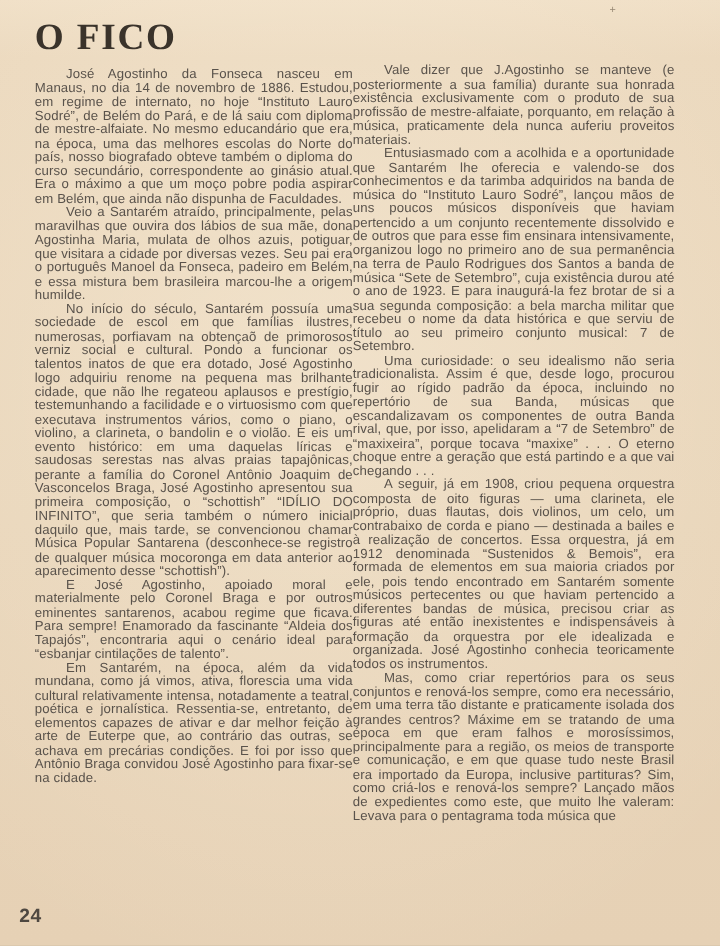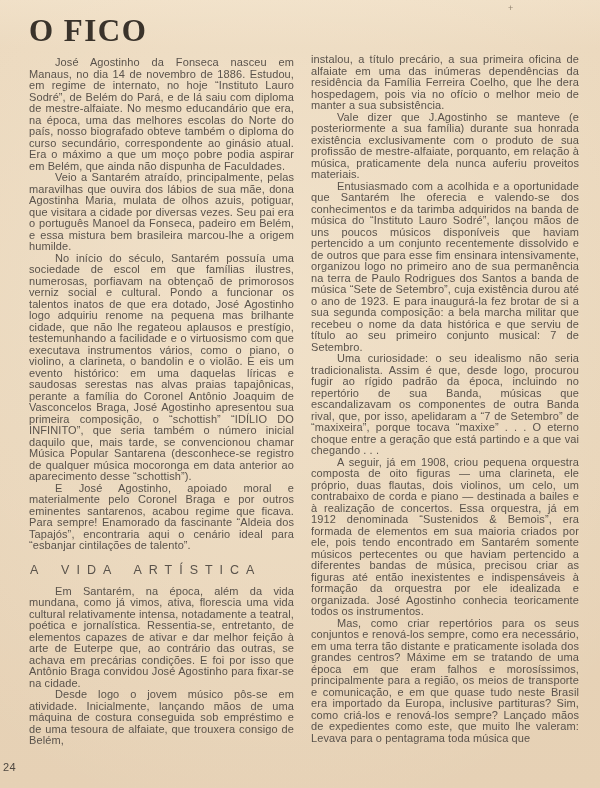--- a/index.html
+++ b/index.html
@@ -14,21 +14,20 @@
     margin: 0 auto;
     overflow: hidden;
     background:
       radial-gradient(140% 120% at 45% 40%, rgba(255,248,232,0.35) 0%, rgba(255,248,232,0) 55%),
       linear-gradient(180deg, #f0dfc6 0%, #ebd8bd 6%, #e8d4b8 55%, #e6d1b5 100%);
     font-family: "Liberation Sans", sans-serif;
     color: #57504a;
   }
   .columns {
     display: flex;
-    gap: 17px;
     padding: 12px 21px 0 29px;
   }
   .col { box-sizing: border-box; }
   .col-left  { width: 265px; }
   .col-right { width: 268px; padding-top: 42px; }
 
   .title {
     font-family: "Liberation Serif", serif;
     font-weight: bold;
     font-size: 31px;
@@ -56,24 +55,24 @@
     font-weight: 400;
     letter-spacing: 7px;
     word-spacing: 6px;
     white-space: nowrap;
     color: #5a534b;
     margin: 11px 0 9px 1px;
   }
 
   .page-number {
     position: absolute;
-    left: 3px;
+    left: 16px;
     bottom: 15px;
-    font-size: 11px;
-    font-weight: normal;
+    font-size: 16px;
+    font-weight: bold;
     letter-spacing: 0.5px;
     color: #4e4841;
   }
 
   .scan-mark {
     position: absolute;
     left: 508px;
     top: 3px;
     font-size: 9px;
     color: #948672;
@@ -88,28 +87,25 @@
   <div class="columns">
 
     <div class="col col-left">
       <h1 class="title">O FICO</h1>
 
       <p class="body">José Agostinho da Fonseca nasceu em Manaus, no dia 14 de novembro de 1886. Estudou, em regime de internato, no hoje “Instituto Lauro Sodré”, de Belém do Pará, e de lá saiu com diploma de mestre-alfaiate. No mesmo educandário que era, na época, uma das melhores escolas do Norte do país, nosso biografado obteve também o diploma do curso secundário, correspondente ao ginásio atual. Era o máximo a que um moço pobre podia aspirar em Belém, que ainda não dispunha de Faculdades.</p>
       <p class="body">Veio a Santarém atraído, principalmente, pelas maravilhas que ouvira dos lábios de sua mãe, dona Agostinha Maria, mulata de olhos azuis, potiguar, que visitara a cidade por diversas vezes. Seu pai era o português Manoel da Fonseca, padeiro em Belém, e essa mistura bem brasileira marcou-lhe a origem humilde.</p>
       <p class="body">No início do século, Santarém possuía uma sociedade de escol em que famílias ilustres, numerosas, porfiavam na obtençaõ de primorosos verniz social e cultural. Pondo a funcionar os talentos inatos de que era dotado, José Agostinho logo adquiriu renome na pequena mas brilhante cidade, que não lhe regateou aplausos e prestígio, testemunhando a facilidade e o virtuosismo com que executava instrumentos vários, como o piano, o violino, a clarineta, o bandolin e o violão. E eis um evento histórico: em uma daquelas líricas e saudosas serestas nas alvas praias tapajônicas, perante a família do Coronel Antônio Joaquim de Vasconcelos Braga, José Agostinho apresentou sua primeira composição, o “schottish” “IDÍLIO DO INFINITO”, que seria também o número inicial daquilo que, mais tarde, se convencionou chamar Música Popular Santarena (desconhece-se registro de qualquer música mocoronga em data anterior ao aparecimento desse “schottish”).</p>
       <p class="body">E José Agostinho, apoiado moral e materialmente pelo Coronel Braga e por outros eminentes santarenos, acabou regime que ficava. Para sempre! Enamorado da fascinante “Aldeia dos Tapajós”, encontraria aqui o cenário ideal para “esbanjar cintilações de talento”.</p>
 
-      <h2 class="section-heading">A VIDA ARTÍSTICA</h2>
 
       <p class="body">Em Santarém, na época, além da vida mundana, como já vimos, ativa, florescia uma vida cultural relativamente intensa, notadamente a teatral, poética e jornalística. Ressentia-se, entretanto, de elementos capazes de ativar e dar melhor feição à arte de Euterpe que, ao contrário das outras, se achava em precárias condições. E foi por isso que Antônio Braga convidou José Agostinho para fixar-se na cidade.</p>
-      <p class="body">Desde logo o jovem músico pôs-se em atividade. Inicialmente, lançando mãos de uma máquina de costura conseguida sob empréstimo e de uma tesoura de alfaiate, que trouxera consigo de Belém,</p>
     </div>
 
     <div class="col col-right">
-      <p class="body no-indent">instalou, a título precário, a sua primeira oficina de alfaiate em uma das inúmeras dependências da residência da Família Ferreira Coelho, que lhe dera hospedagem, pois via no ofício o melhor meio de manter a sua subsistência.</p>
       <p class="body">Vale dizer que J.Agostinho se manteve (e posteriormente a sua família) durante sua honrada existência exclusivamente com o produto de sua profissão de mestre-alfaiate, porquanto, em relação à música, praticamente dela nunca auferiu proveitos materiais.</p>
       <p class="body">Entusiasmado com a acolhida e a oportunidade que Santarém lhe oferecia e valendo-se dos conhecimentos e da tarimba adquiridos na banda de música do “Instituto Lauro Sodré”, lançou mãos de uns poucos músicos disponíveis que haviam pertencido a um conjunto recentemente dissolvido e de outros que para esse fim ensinara intensivamente, organizou logo no primeiro ano de sua permanência na terra de Paulo Rodrigues dos Santos a banda de música “Sete de Setembro”, cuja existência durou até o ano de 1923. E para inaugurá-la fez brotar de si a sua segunda composição: a bela marcha militar que recebeu o nome da data histórica e que serviu de título ao seu primeiro conjunto musical: 7 de Setembro.</p>
       <p class="body">Uma curiosidade: o seu idealismo não seria tradicionalista. Assim é que, desde logo, procurou fugir ao rígido padrão da época, incluindo no repertório de sua Banda, músicas que escandalizavam os componentes de outra Banda rival, que, por isso, apelidaram a “7 de Setembro” de “maxixeira”, porque tocava “maxixe” . . . O eterno choque entre a geração que está partindo e a que vai chegando . . .</p>
       <p class="body">A seguir, já em 1908, criou pequena orquestra composta de oito figuras — uma clarineta, ele próprio, duas flautas, dois violinos, um celo, um contrabaixo de corda e piano — destinada a bailes e à realização de concertos. Essa orquestra, já em 1912 denominada “Sustenidos &amp; Bemois”, era formada de elementos em sua maioria criados por ele, pois tendo encontrado em Santarém somente músicos pertecentes ou que haviam pertencido a diferentes bandas de música, precisou criar as figuras até então inexistentes e indispensáveis à formação da orquestra por ele idealizada e organizada. José Agostinho conhecia teoricamente todos os instrumentos.</p>
       <p class="body">Mas, como criar repertórios para os seus conjuntos e renová-los sempre, como era necessário, em uma terra tão distante e praticamente isolada dos grandes centros? Máxime em se tratando de uma época em que eram falhos e morosíssimos, principalmente para a região, os meios de transporte e comunicação, e em que quase tudo neste Brasil era importado da Europa, inclusive partituras? Sim, como criá-los e renová-los sempre? Lançado mãos de expedientes como este, que muito lhe valeram: Levava para o pentagrama toda música que</p>
     </div>
 
   </div>
 
   <div class="page-number">24</div>

